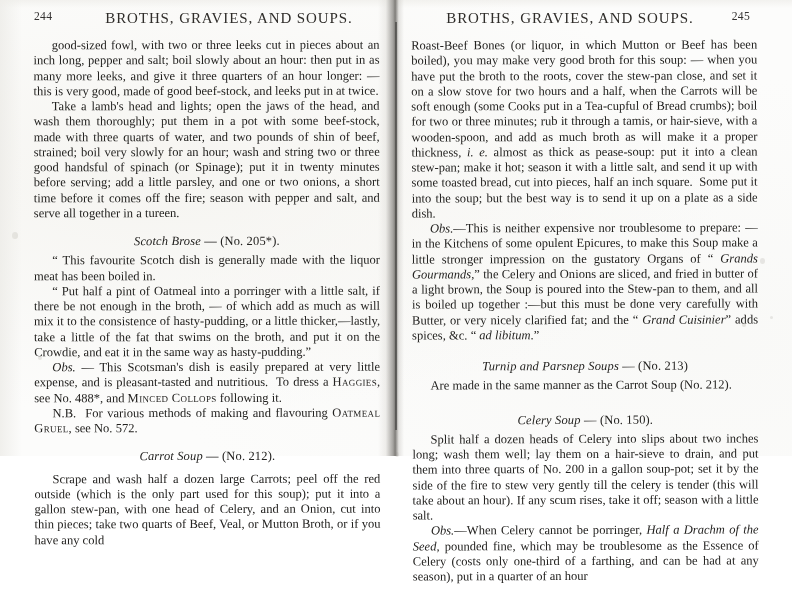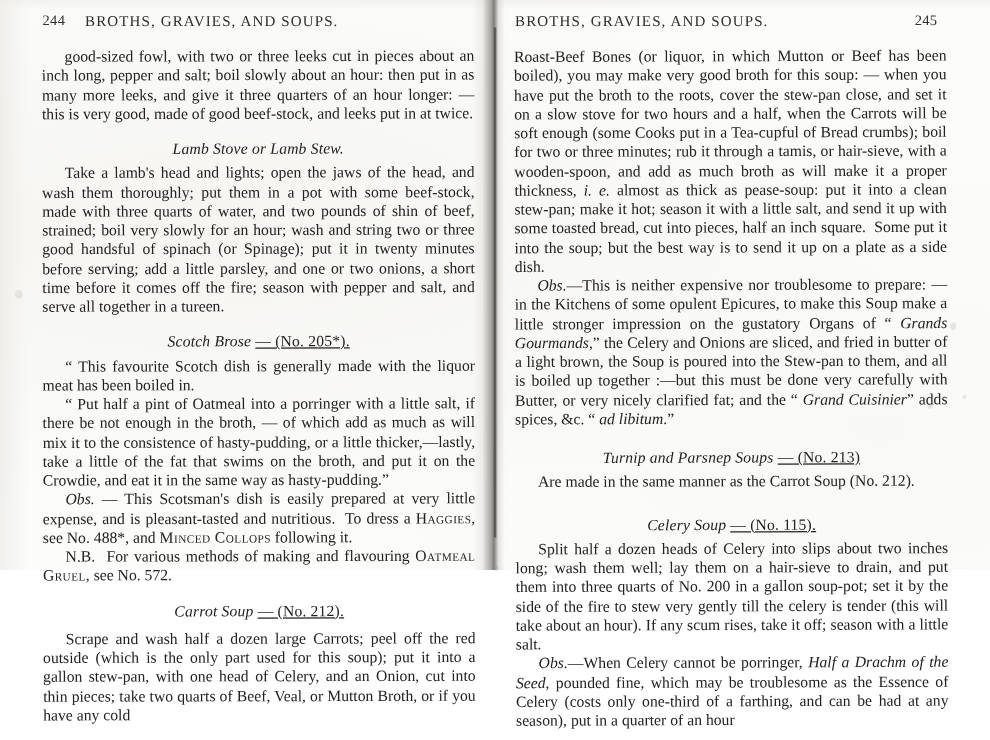--- a/index.html
+++ b/index.html
@@ -101,22 +101,22 @@
     position: absolute;
     top: 0;
     font-size: 11.6px;
     letter-spacing: .3px;
     color: #333130;
   }
   .page-left .folio  { left: 0; }
   .page-right .folio { right: 18px; }
   .running-head .head-title {
     display: block;
-    text-align: left;
-    font-size: 12px;
+    text-align: center;
+    font-size: 15px;
     color: #2f2d2a;
   }
   .page-left  .head-title { padding-left: 34px; }
   .page-right .head-title { padding-right: 40px; }
 
   .body-col {
     margin-top: 6px;
     width: 346px;
     font-size: 12.55px;
     line-height: 15.25px;
@@ -134,21 +134,21 @@
 
   h3.recipe-heading {
     margin: 13px 0 4px 0;
     font-size: 12.5px;
     font-weight: normal;
     font-style: italic;
     text-align: center;
     color: #232220;
     letter-spacing: .15px;
   }
-  h3.recipe-heading .roman { font-style: normal; text-decoration: underline; }
+  h3.recipe-heading .roman { font-style: normal; }
 
   .smallcaps {
     font-variant: small-caps;
     letter-spacing: .35px;
   }
   .ital { font-style: italic; }
 
   
   .page-left  .body-col { transform: rotate(-0.12deg); }
   .page-right .body-col { transform: rotate(-0.18deg); }
@@ -173,23 +173,20 @@
 
     <div class="running-head">
       <span class="folio">244</span>
       <span class="head-title">BROTHS, GRAVIES, AND SOUPS.</span>
     </div>
 
     <div class="body-col">
 
       <p class="para">good-sized fowl, with two or three leeks cut in pieces about an inch long, pepper and salt; boil slowly about an hour: then put in as many more leeks, and give it three quarters of an hour longer: — this is very good, made of good beef-stock, and leeks put in at twice.</p>
 
-      <h3 class="recipe-heading">
-        <span>Lamb Stove or Lamb Stew.</span>
-      </h3>
 
       <p class="para">Take a lamb's head and lights; open the jaws of the head, and wash them thoroughly; put them in a pot with some beef-stock, made with three quarts of water, and two pounds of shin of beef, strained; boil very slowly for an hour; wash and string two or three good handsful of spinach (or Spinage); put it in twenty minutes before serving; add a little parsley, and one or two onions, a short time before it comes off the fire; season with pepper and salt, and serve all together in a tureen.</p>
 
       <h3 class="recipe-heading">
         <span>Scotch Brose</span>
         <span class="roman">— (No. 205*).</span>
       </h3>
 
       <p class="para">“ This favourite Scotch dish is generally made with the liquor meat has been boiled in.</p>
       <p class="para">“ Put half a pint of Oatmeal into a porringer with a little salt, if there be not enough in the broth, — of which add as much as will mix it to the consistence of hasty-pudding, or a little thicker,—lastly, take a little of the fat that swims on the broth, and put it on the Crowdie, and eat it in the same way as hasty-pudding.”</p>
@@ -234,21 +231,21 @@
 
       <h3 class="recipe-heading" style="margin-top:16px;">
         <span>Turnip and Parsnep Soups</span>
         <span class="roman">— (No. 213)</span>
       </h3>
 
       <p class="para">Are made in the same manner as the Carrot Soup (No. 212).</p>
 
       <h3 class="recipe-heading" style="margin-top:19px;">
         <span>Celery Soup</span>
-        <span class="roman">— (No. 115).</span>
+        <span class="roman">— (No. 150).</span>
       </h3>
 
       <p class="para">Split half a dozen heads of Celery into slips about two inches long; wash them well; lay them on a hair-sieve to drain, and put them into three quarts of No. 200 in a gallon soup-pot; set it by the side of the fire to stew very gently till the celery is tender (this will take about an hour).  If any scum rises, take it off; season with a little salt.</p>
 
       <p class="para">
         <span class="ital">Obs.</span><span>—When Celery cannot be porringer, </span><span class="ital">Half a Drachm of the Seed</span><span>, pounded fine, which may be troublesome as the Essence of Celery (costs only one-third of a farthing, and can be had at any season), put in a quarter of an hour</span>
       </p>
 
     </div>
   </div>

